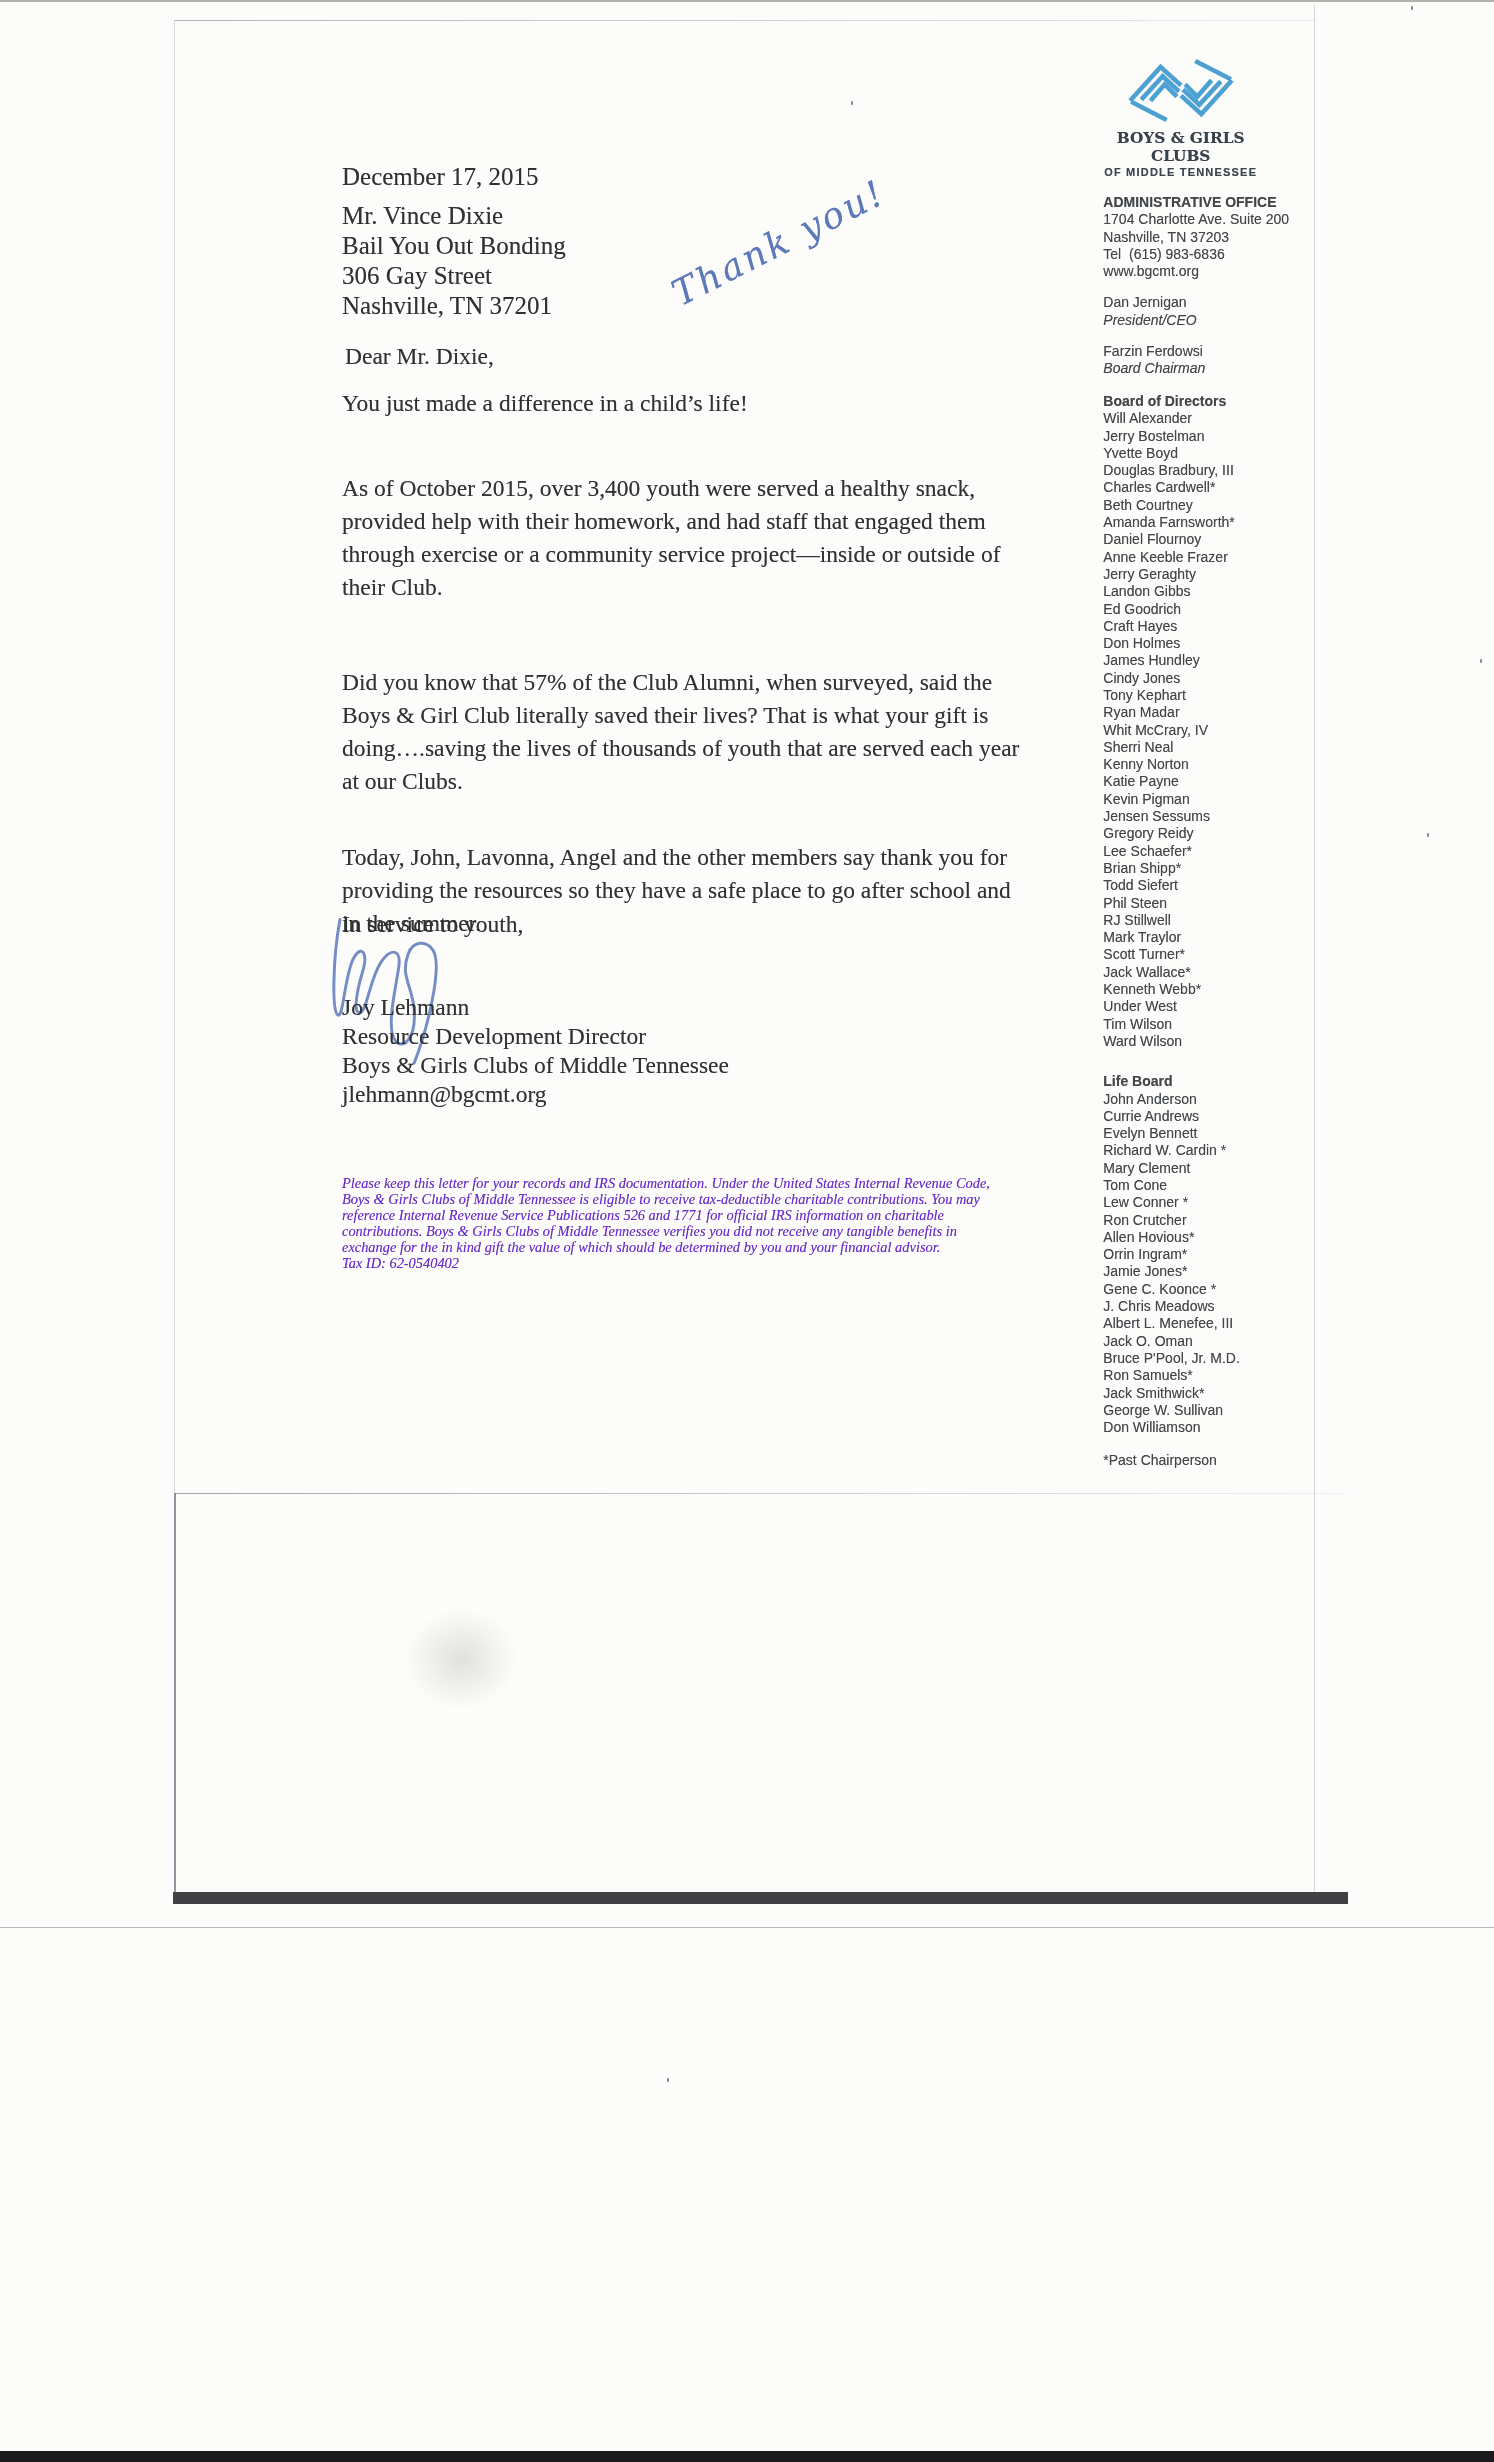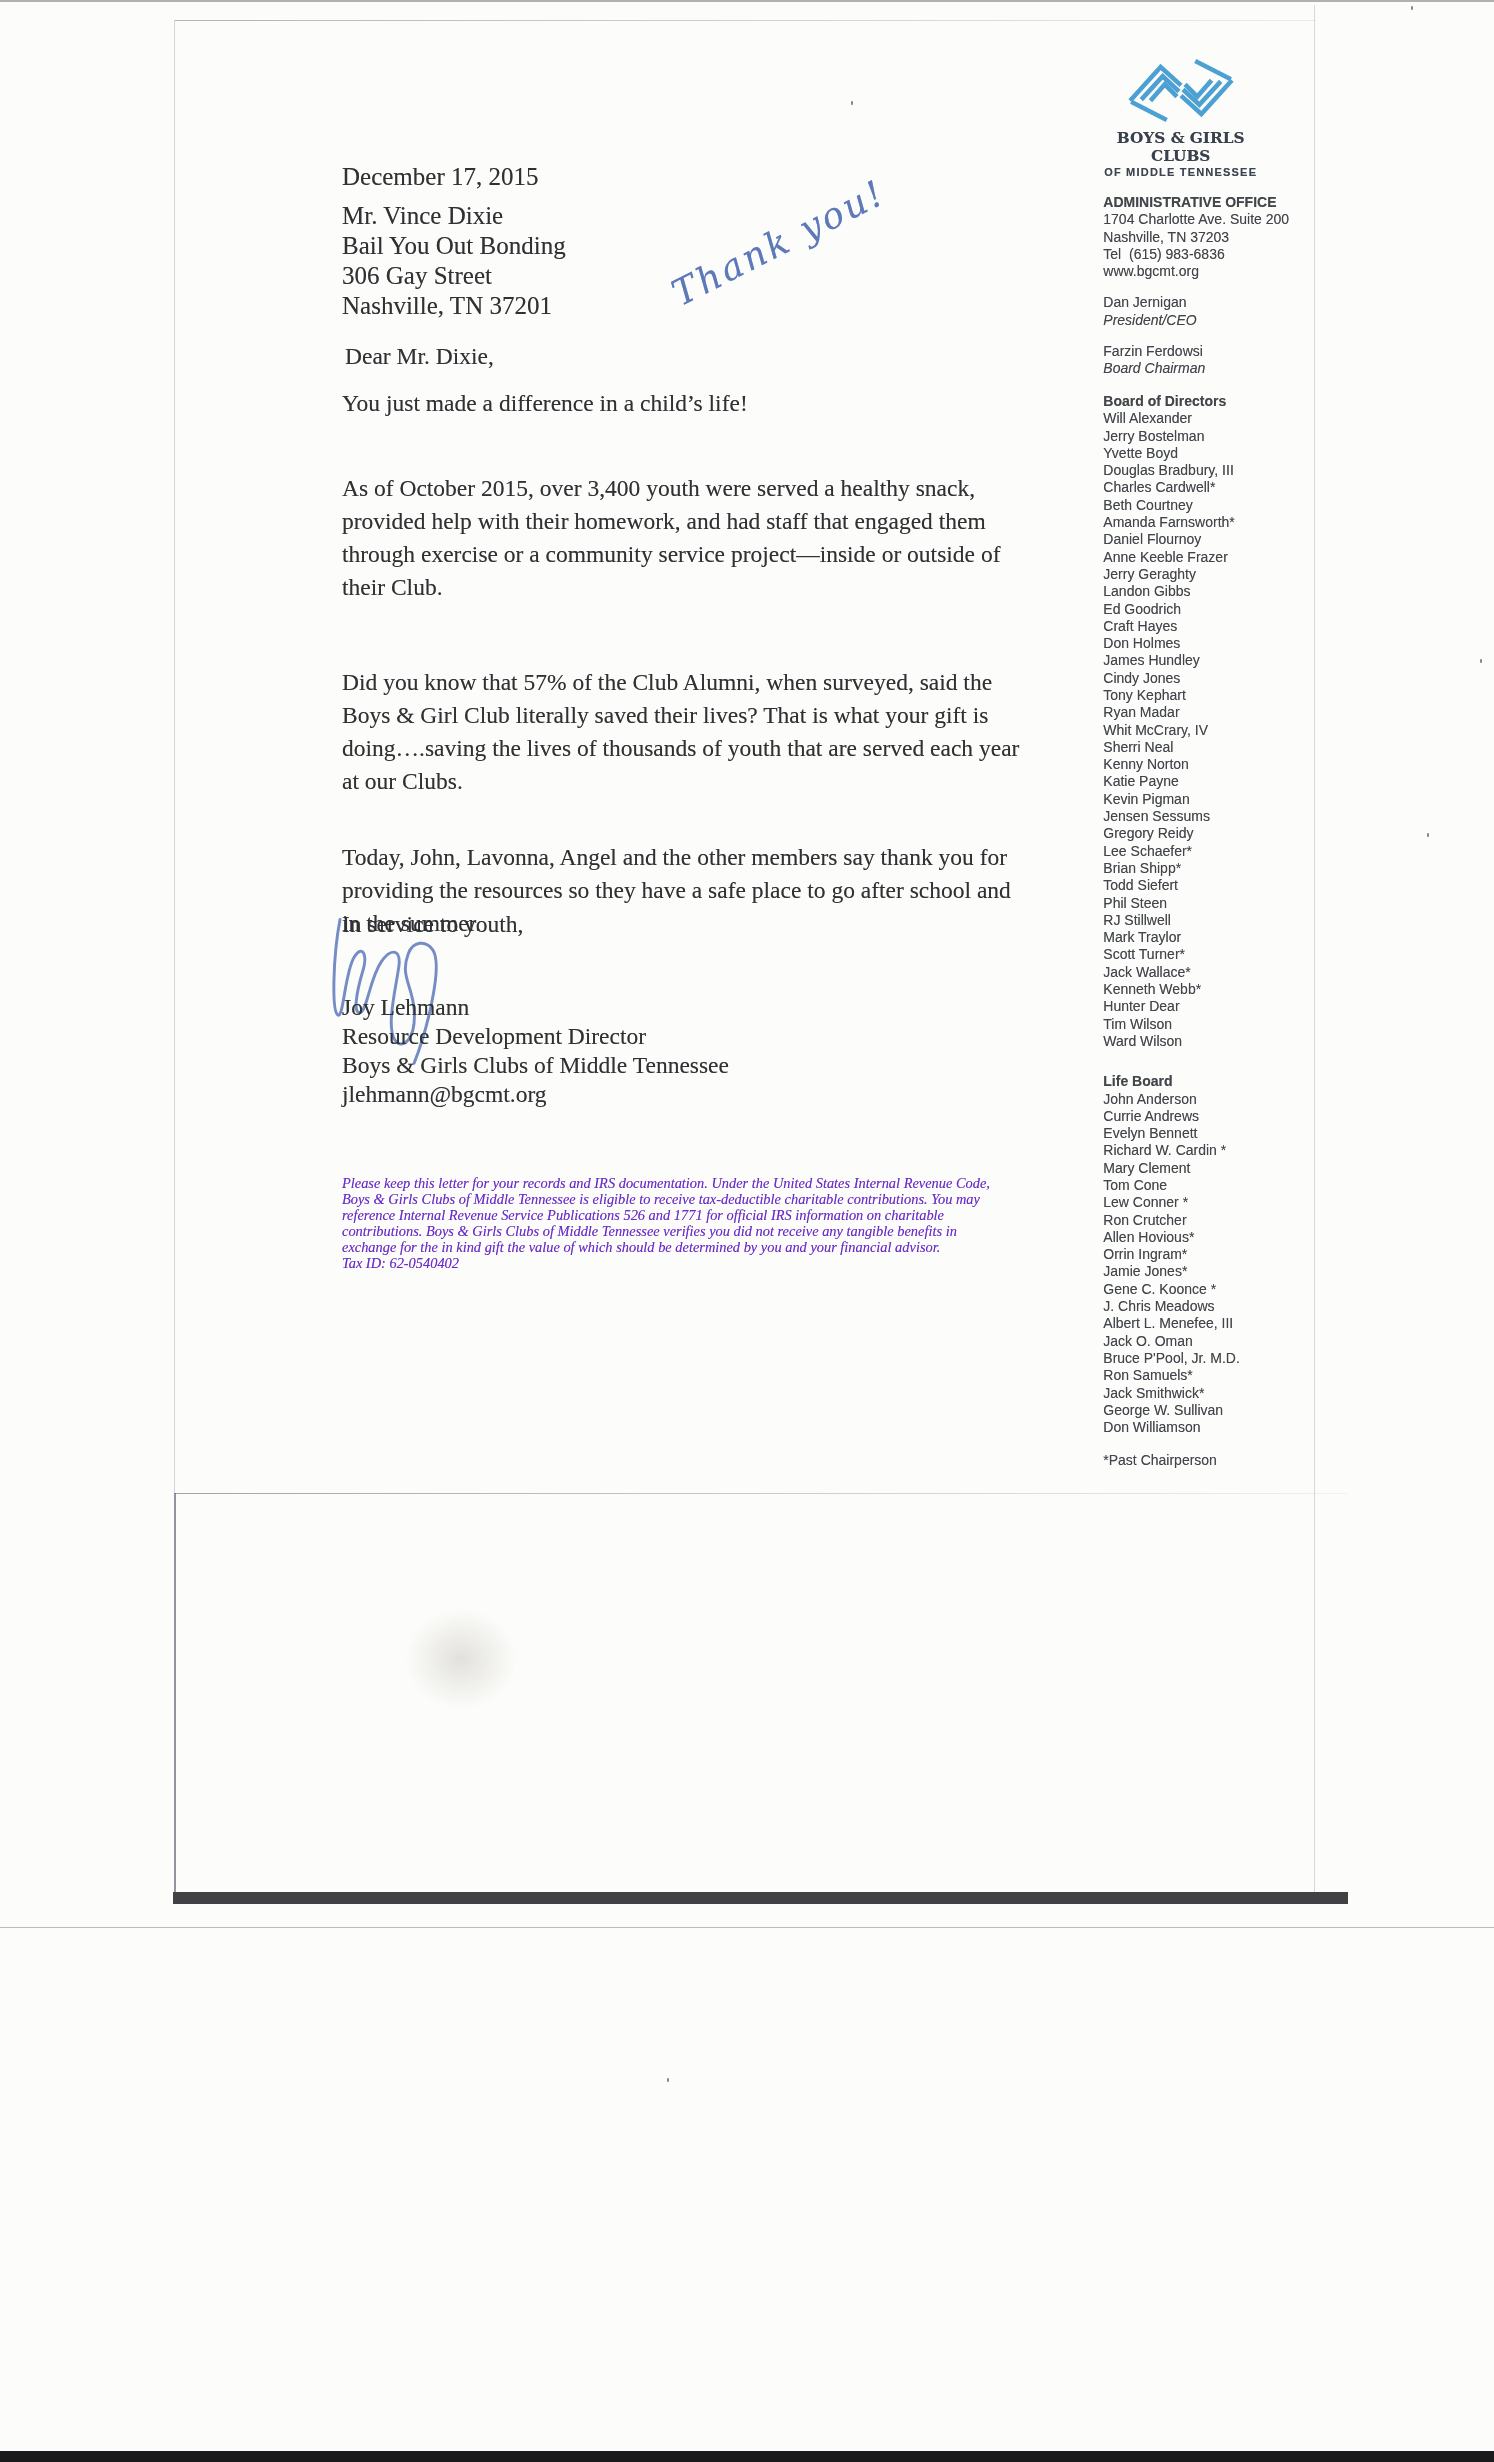--- a/index.html
+++ b/index.html
@@ -184,21 +184,21 @@
             <div>Gregory Reidy</div>
             <div>Lee Schaefer*</div>
             <div>Brian Shipp*</div>
             <div>Todd Siefert</div>
             <div>Phil Steen</div>
             <div>RJ Stillwell</div>
             <div>Mark Traylor</div>
             <div>Scott Turner*</div>
             <div>Jack Wallace*</div>
             <div>Kenneth Webb*</div>
-            <div>Hunter Dear</div>
+            <div>Under West</div>
             <div>Tim Wilson</div>
             <div>Ward Wilson</div>
           </div>
       </div>
 
       <div class="lifegap">
         <div class="lh-title">Life Board</div>
         <div>
             <div>John Anderson</div>
             <div>Currie Andrews</div>

